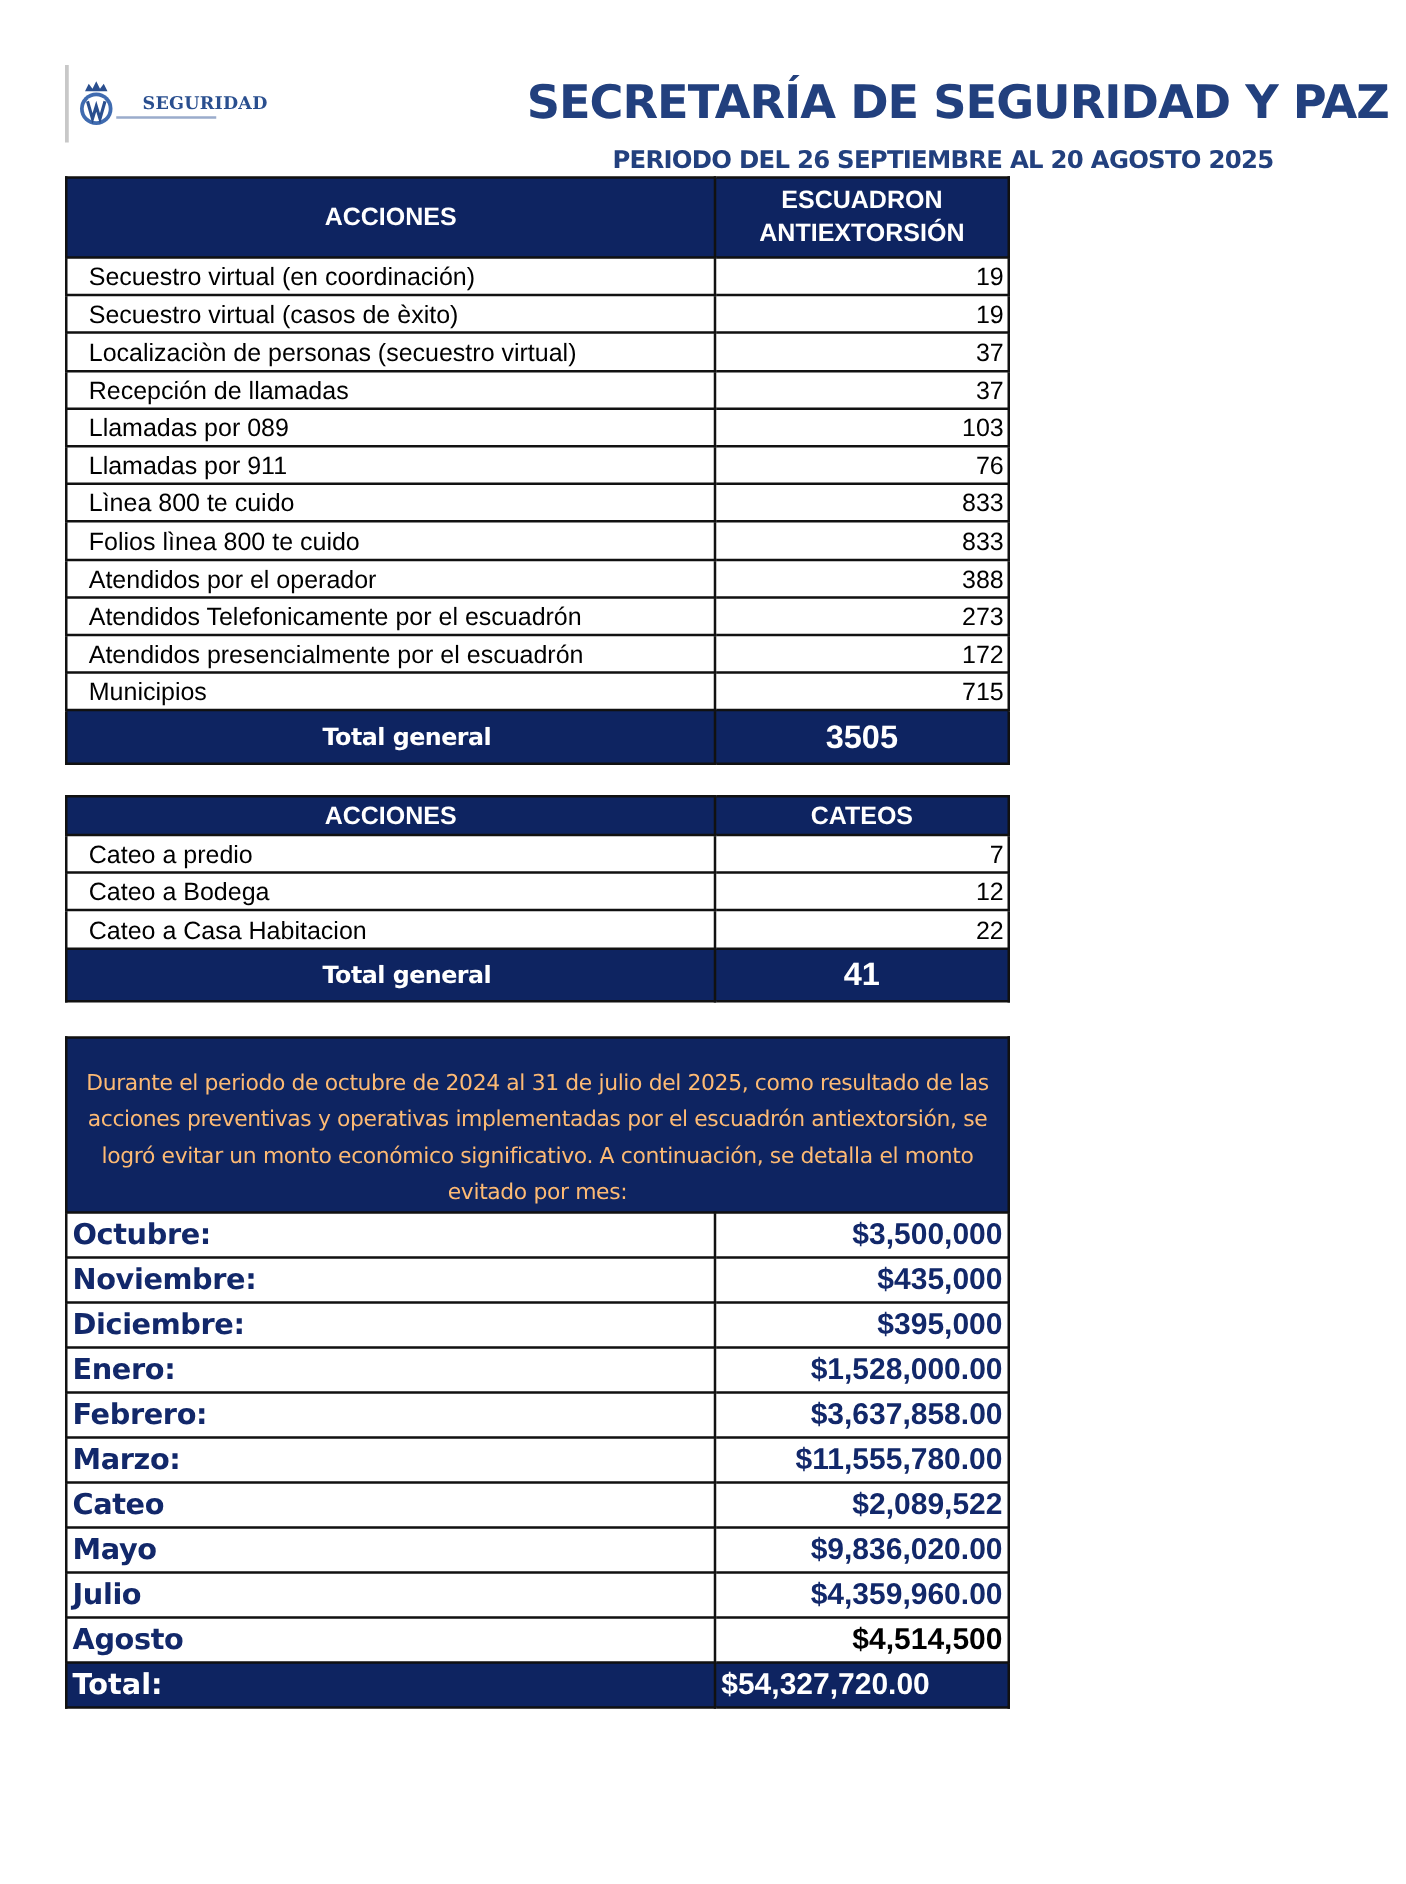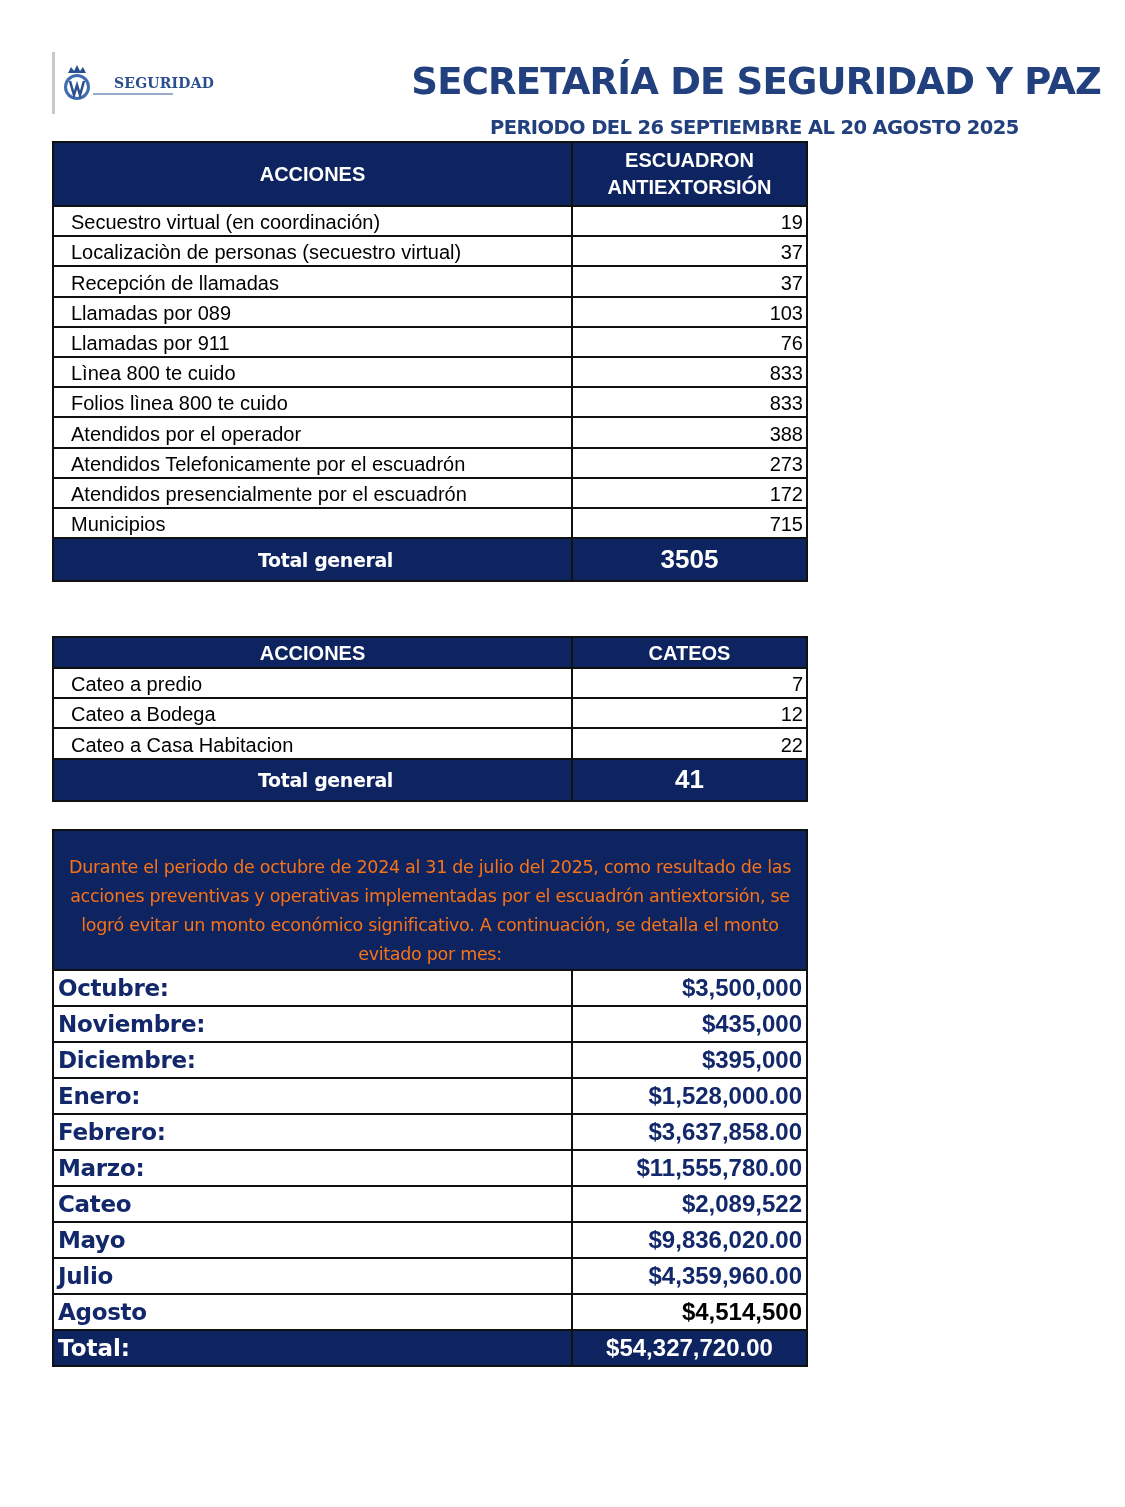--- a/index.html
+++ b/index.html
@@ -5,21 +5,21 @@
   * { box-sizing: border-box; margin: 0; padding: 0; }
   html, body { width: 1125px; height: 1507px; background: #ffffff; }
   body { position: relative; font-family: "Liberation Sans", sans-serif; color: #000; overflow: hidden; }
 
   .logo { position: absolute; left: 52px; top: 52px; height: 62px; display: flex; align-items: center; }
   .logo-bar { width: 3px; height: 62px; background: #c8c8c8; margin-right: 5px; }
   .logo-emblem { width: 34px; height: 40px; position: relative; }
   .logo-text { font-family: "DejaVu Serif", serif; font-weight: bold; font-size: 14px; color: #2a4f8f; margin-left: 20px; letter-spacing: 0.2px; }
   .logo-sub { position: absolute; left: 93px; top: 93px; width: 80px; height: 2px; background: #9aaccc; }
 
-  .title { position: absolute; right: 24px; top: 60px; font-family: "DejaVu Sans", sans-serif; font-weight: bold; font-size: 37px; color: #22407e; letter-spacing: -0.8px; white-space: nowrap; }
+  .title { position: absolute; right: 14px; top: 60px; font-family: "DejaVu Sans", sans-serif; font-weight: bold; font-size: 37px; color: #22407e; letter-spacing: -0.8px; white-space: nowrap; }
   .subtitle { position: absolute; left: 490px; top: 116px; font-family: "DejaVu Sans", sans-serif; font-weight: bold; font-size: 19.5px; color: #22407e; letter-spacing: -0.6px; white-space: nowrap; }
 
   table { position: absolute; left: 52px; border-collapse: collapse; table-layout: fixed; }
   td, th { border: 2px solid #111; }
   .col1 { width: 519px; }
   .col2 { width: 235px; }
 
   .hdr th { background: #0e2461; color: #fff; font-weight: bold; font-size: 20px; text-align: center; }
   .row td { height: 30.2px; font-size: 20px; padding: 0 17px; line-height: 26px; vertical-align: bottom; }
   .row td.num { text-align: right; padding-right: 3px; }
@@ -29,28 +29,28 @@
 
   #t1 { top: 141px; }
   #t1 .hdr th { height: 64px; line-height: 27px; }
   #t1 .tot td { height: 43px; }
 
   #t2 { top: 636px; }
   #t2 .hdr th { height: 31px; line-height: 26px; }
   #t2 .tot td { height: 42px; }
 
   #t3 { top: 829px; }
-  .intro td { background: #0e2461; color: #f97316; font-family: "DejaVu Sans", sans-serif; font-size: 17.5px; line-height: 29px; text-align: center; padding: 22px 8px 0 8px; height: 137px; letter-spacing: -0.3px; }
+  .intro td { background: #0e2461; color: #fdba74; font-family: "DejaVu Sans", sans-serif; font-size: 17.5px; line-height: 29px; text-align: center; padding: 22px 8px 0 8px; height: 137px; letter-spacing: -0.3px; }
   .mrow td { height: 36px; font-weight: bold; font-size: 24px; color: #12286a; padding: 0 4px; }
   .mrow td.lbl { font-family: "DejaVu Sans", sans-serif; font-size: 23px; letter-spacing: -0.3px; }
   .mrow td.amt { text-align: right; padding-right: 4px; }
   .mrow td.black { color: #000; }
   .mtot td { height: 36px; background: #0e2461; color: #fff; font-weight: bold; font-size: 24px; padding: 0 4px; margin-top: 25px; }
   .mtot td.lbl { font-family: "DejaVu Sans", sans-serif; font-size: 23px; }
-  .mtot td.amt { text-align: center; padding-right: 4px; }
+  .mtot td.amt { text-align: left; padding-right: 4px; }
 </style>
 </head>
 <body>
 
 <div class="logo">
   <div class="logo-bar"></div>
   <svg class="logo-emblem" viewBox="0 0 34 40">
     <path d="M8 10 L11 4 L14 8 L17 2 L20 8 L23 4 L26 10 Z" fill="#2a4f8f"></path>
     <circle cx="17" cy="24" r="13" fill="#3f6bb0"></circle>
     <circle cx="17" cy="24" r="10" fill="#ffffff"></circle>
@@ -73,20 +73,24 @@
     <th>ACCIONES</th>
     <th>ESCUADRON<br>ANTIEXTORSIÓN</th>
   </tr>
   </tbody>
     <tbody id="t1-body">
       <tr class="row">
         <td>Secuestro virtual (en coordinación)</td>
         <td class="num">19</td>
       </tr>
       <tr class="row">
+        <td>Secuestro virtual (casos de èxito)</td>
+        <td class="num">19</td>
+      </tr>
+      <tr class="row">
         <td>Localizaciòn de personas (secuestro virtual)</td>
         <td class="num">37</td>
       </tr>
       <tr class="row">
         <td>Recepción de llamadas</td>
         <td class="num">37</td>
       </tr>
       <tr class="row">
         <td>Llamadas por 089</td>
         <td class="num">103</td>

